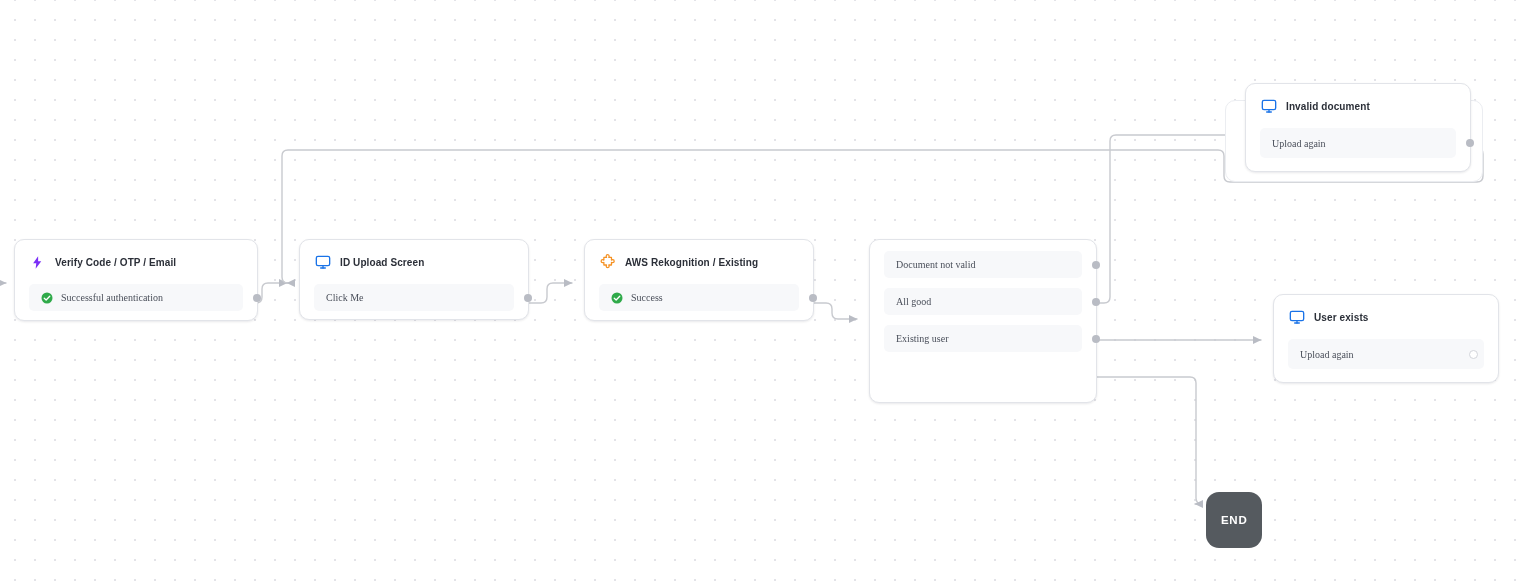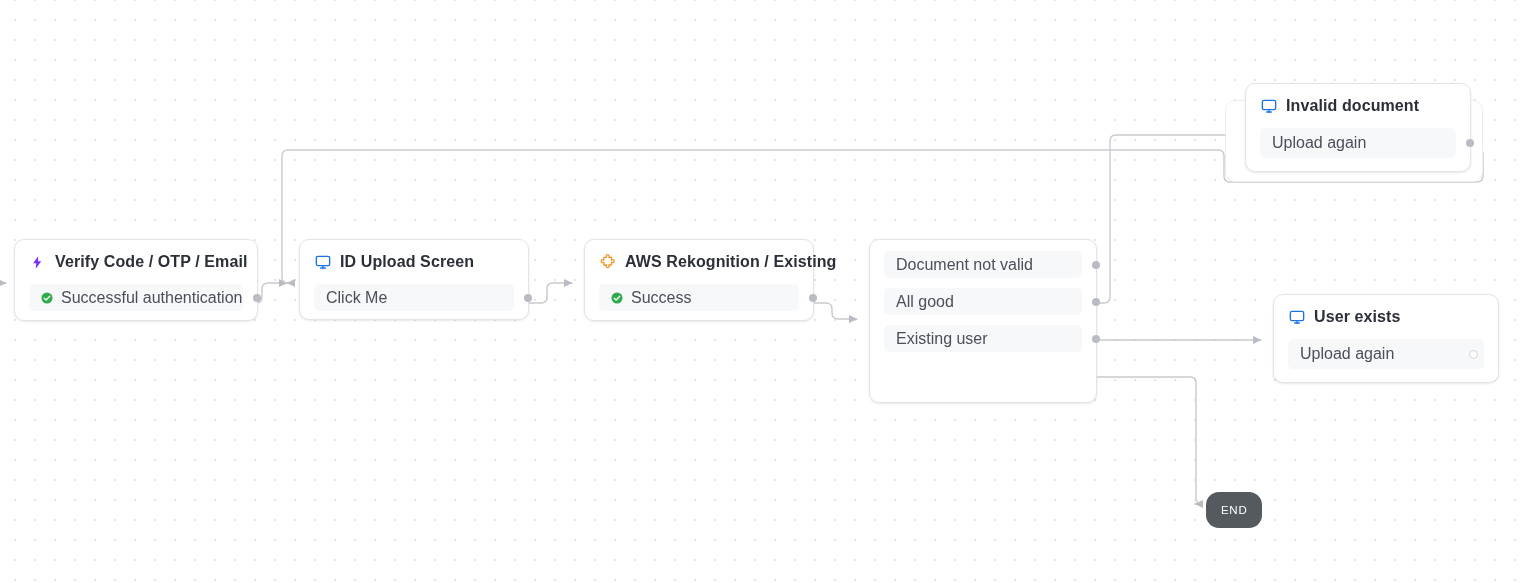--- a/index.html
+++ b/index.html
@@ -44,21 +44,21 @@
     box-sizing: border-box;
   }
   .node-header {
     display: flex;
     align-items: center;
     gap: 9px;
     height: 22px;
     margin-bottom: 11px;
   }
   .node-title {
-    font-size: 16px;
+    font-size: 10px;
     font-weight: bold;
     color: #2b2f38;
     letter-spacing: 0.1px;
     white-space: nowrap;
   }
   .node-icon {
     width: 17px;
     height: 17px;
     display: flex;
     align-items: center;
@@ -71,23 +71,24 @@
     background: #f7f8fa;
     border-radius: 5px;
     display: flex;
     align-items: center;
     padding: 0 12px;
     gap: 8px;
     margin-bottom: 10px;
   }
   .port-row:last-child { margin-bottom: 0; }
   .port-label {
-    font-size: 16px;
+    font-size: 10px;
     color: #4a4f5a;
     white-space: nowrap;
+    font-family: Liberation Serif, serif;
   }
   .status-dot {
     width: 12px;
     height: 12px;
     flex: 0 0 auto;
     display: flex;
     align-items: center;
     justify-content: center;
   }
   
@@ -109,23 +110,23 @@
   
   .end-pill {
     position: absolute;
     background: #555a5f;
     color: #ffffff;
     border-radius: 13px;
     height: 24px;
     display: flex;
     align-items: center;
     justify-content: center;
-    padding: 6px 15px;
+    padding: 16px 15px;
     font-size: 11.5px;
-    font-weight: normal;
+    font-weight: bold;
     letter-spacing: 0.7px;
   }
 </style>
 </head>
 <body>
 
 <div id="canvas">
 
   <svg id="edge-layer" viewBox="0 0 1528 583" xmlns="http://www.w3.org/2000/svg">
     <defs>

